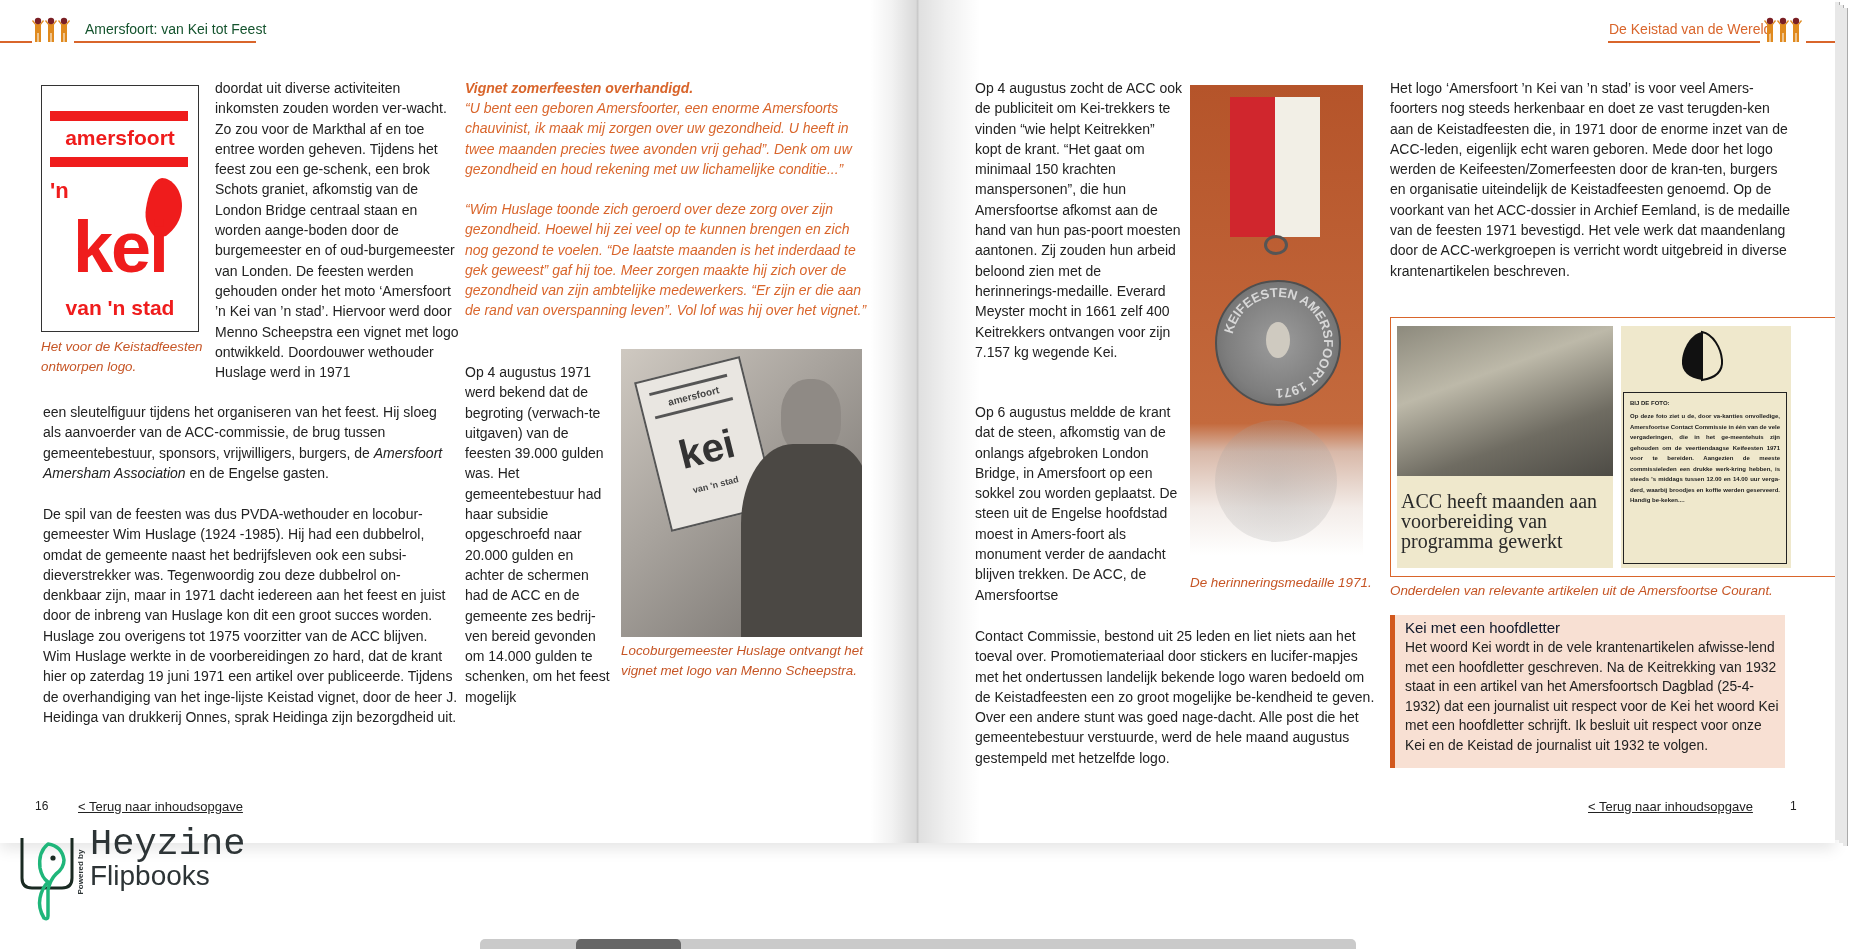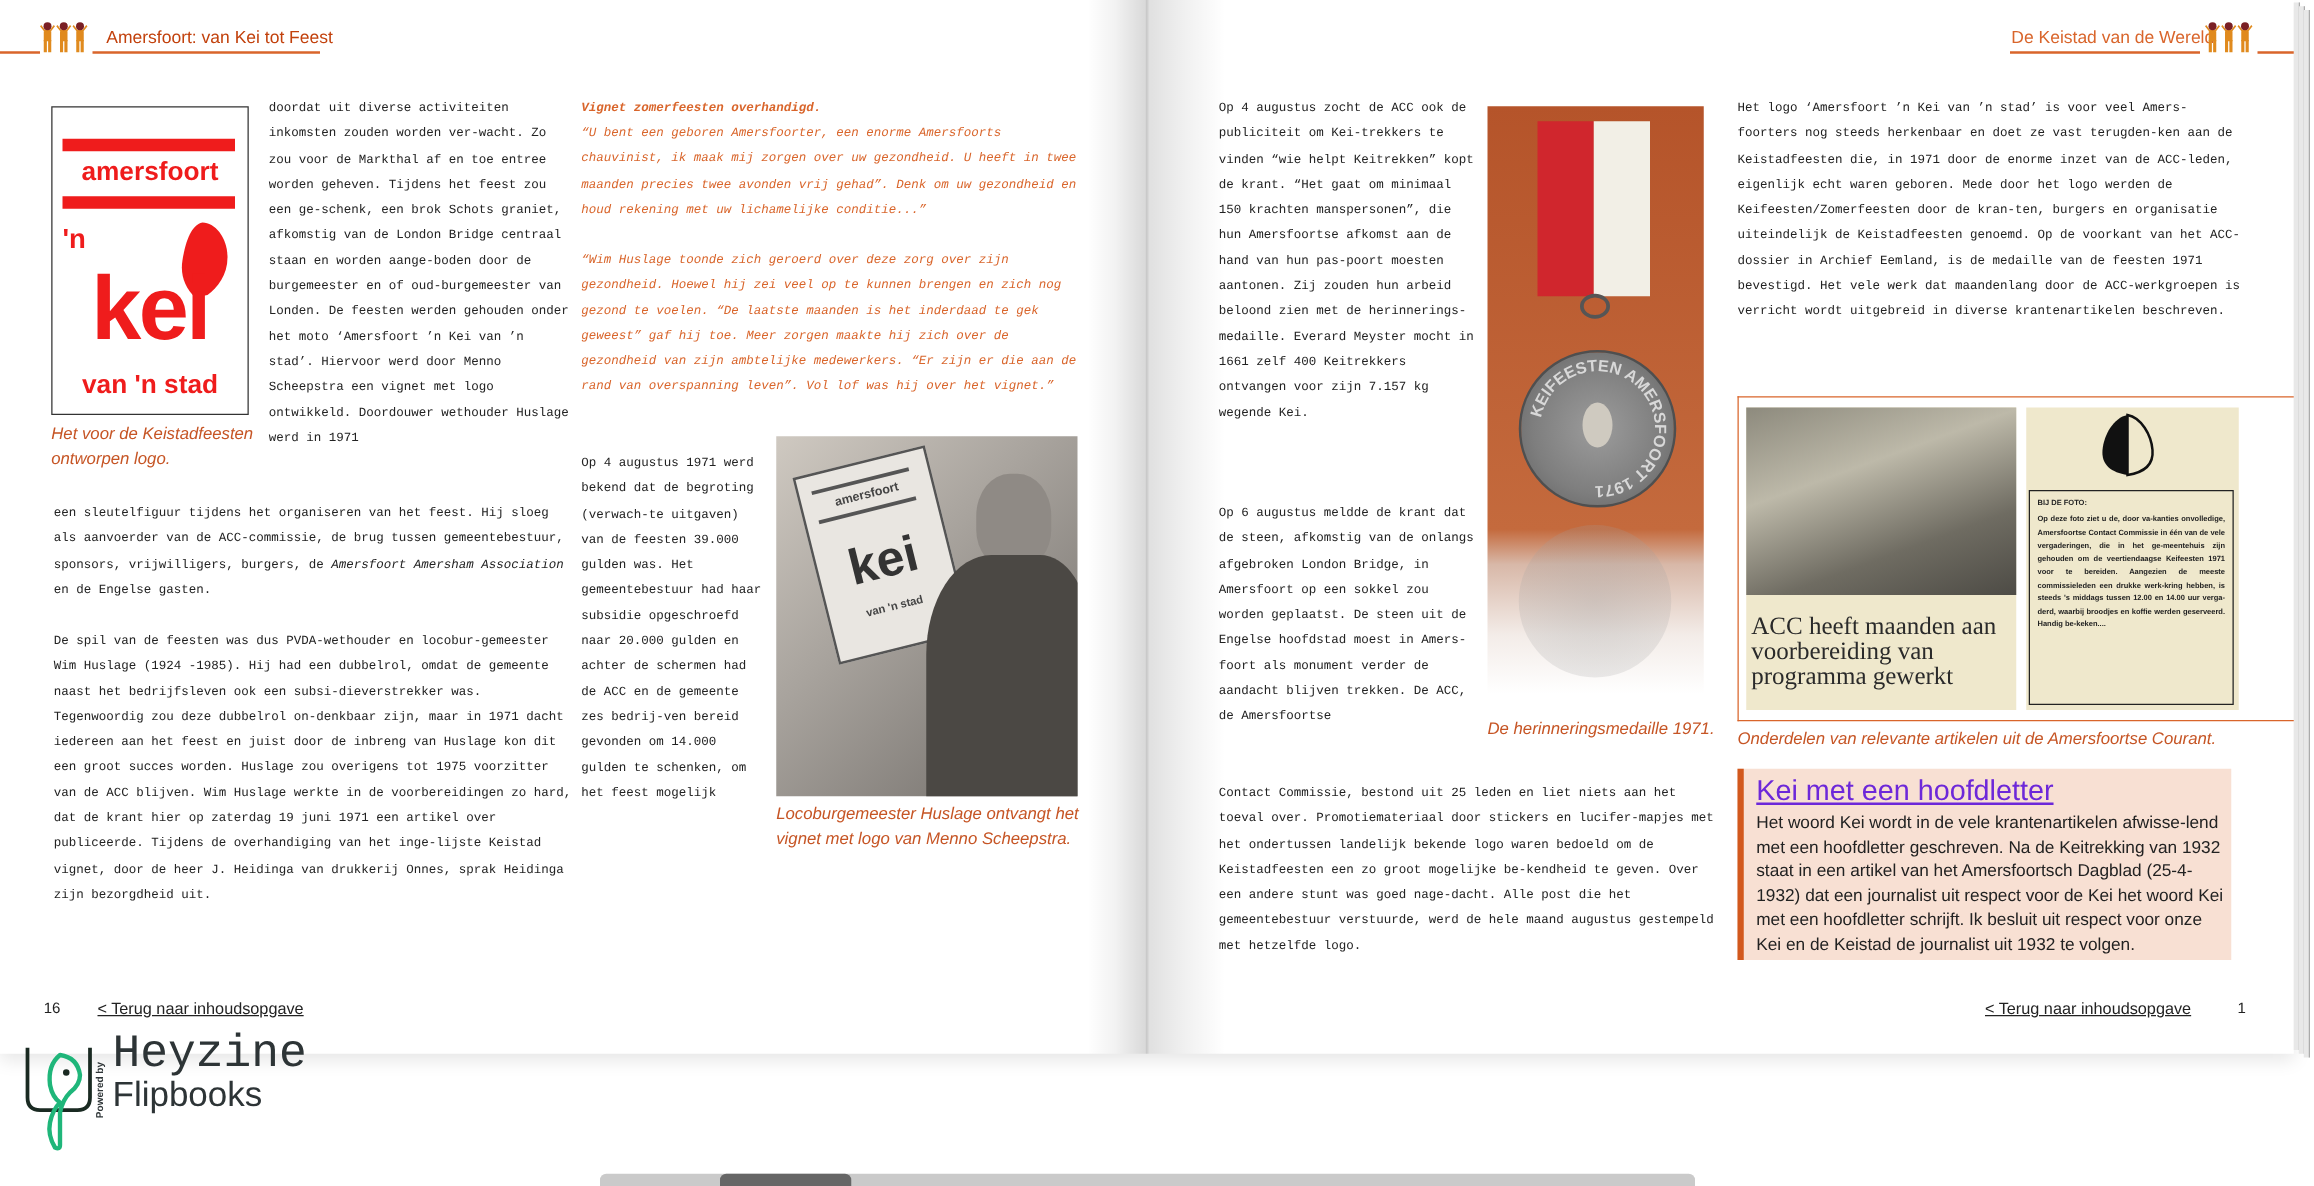--- a/index.html
+++ b/index.html
@@ -4,30 +4,30 @@
 <style>
   html,body{margin:0;padding:0;}
   body{width:1851px;height:949px;position:relative;overflow:hidden;background:#fff;font-family:"DejaVu Sans",sans-serif;color:#222;}
   .book{position:absolute;left:0;top:0;width:1835px;height:843px;background:#fff;box-shadow:0 6px 14px rgba(0,0,0,0.10);}
   .stack{position:absolute;top:2px;height:838px;border-right:1px solid #aaa;background:#e8e8e8;}
   .spine{position:absolute;left:870px;top:0;width:110px;height:843px;
     background:linear-gradient(to right,rgba(255,255,255,0) 0%,rgba(0,0,0,0.05) 20%,rgba(0,0,0,0.15) 42%,rgba(0,0,0,0.22) 43%,rgba(0,0,0,0.12) 45%,rgba(0,0,0,0.06) 70%,rgba(255,255,255,0) 100%);}
   .hline{position:absolute;height:1.5px;background:#d9652b;}
   .hdr-text{position:absolute;font-family:"Liberation Sans",sans-serif;font-size:14px;top:21px;}
   .icon-people{position:absolute;width:44px;height:26px;}
-  .t{position:absolute;font-family:Liberation Mono, monospace;font-size:10px;line-height:20.3px;color:#222;margin:0;}
+  .t{position:absolute;font-family:Liberation Sans, sans-serif;font-size:14px;line-height:20.3px;color:#222;margin:0;}
   .orange{color:#d9652b;}
   .it{font-style:italic;}
   .cap{position:absolute;font-family:"Liberation Sans",sans-serif;font-style:italic;font-size:13.4px;line-height:20px;color:#c65525;}
   .logo-box{position:absolute;left:41px;top:85px;width:156px;height:245px;border:1px solid #333;background:#fff;}
   .logo-box .bar{position:absolute;left:8px;width:138px;height:10px;background:#ef1c1c;}
   .logo-box .txt{position:absolute;left:0;width:156px;text-align:center;color:#ef1c1c;font-family:"Liberation Sans",sans-serif;font-weight:bold;}
   .photo{position:absolute;overflow:hidden;}
   .sidebar{position:absolute;left:1390px;top:615px;width:395px;height:153px;background:#f8e0d3;border-left:5px solid #d2581d;box-sizing:border-box;padding:4px 0 0 10px;}
-  .sidebar h3{margin:0 0 2px 0;font-family:"Liberation Sans",sans-serif;font-weight:normal;font-size:23px;color:#6d28d9;text-decoration:underline;}
+  .sidebar h3{margin:0 0 2px 0;font-family:"Liberation Sans",sans-serif;font-weight:normal;font-size:15px;color:#0f172a;}
   .sidebar div{font-family:"Liberation Sans",sans-serif;font-size:13.8px;line-height:19.5px;color:#222;}
   .footer-num{position:absolute;top:799px;font-family:"Liberation Sans",sans-serif;font-size:12px;color:#222;}
   .footer-link{position:absolute;top:799px;font-family:"Liberation Sans",sans-serif;font-size:13px;color:#222;text-decoration:underline;cursor:pointer;}
   .heyzine{position:absolute;left:18px;top:838px;width:240px;height:85px;}
   .scroll-track{position:absolute;left:480px;top:939px;width:876px;height:10px;background:#cacaca;border-radius:5px 5px 0 0;}
   .scroll-thumb{position:absolute;left:98px;top:0;width:107px;height:10px;background:#666;border-radius:5px 5px 0 0;}
 </style>
 </head>
 <body>
 
@@ -54,21 +54,21 @@
         <rect x="31" y="16" width="2.5" height="10"></rect>
         <rect x="34.5" y="16" width="2.5" height="10"></rect>
     </g>
     <g fill="#7a1f24">
         <circle cx="8" cy="5" r="3.2"></circle>
         <circle cx="21" cy="5" r="3.2"></circle>
         <circle cx="34" cy="5" r="3.2"></circle>
       </g>
   </svg>
   <div class="hline" style="left:74px;top:41px;width:182px;"></div>
-  <div class="hdr-text" style="left:85px;color:#c2410c;">Amersfoort: van Kei tot Feest</div>
+  <div class="hdr-text" style="left:85px;color:#14532d;">Amersfoort: van Kei tot Feest</div>
 
   <div class="hdr-text orange" style="left:1609px;">De Keistad van de Wereld</div>
   <div class="hline" style="left:1608px;top:41px;width:152px;"></div>
   <svg class="icon-people" style="left:1762px;top:16px;" viewBox="0 0 44 26">
     <g fill="#e08a1e">
       <path d="M2 5 L6 10 L10 10 L14 5 L13 4 L10 8 L6 8 L3 4Z"></path>
         <rect x="5" y="9" width="6" height="8"></rect>
         <rect x="5" y="16" width="2.5" height="10"></rect>
         <rect x="8.5" y="16" width="2.5" height="10"></rect>
       <path d="M15 5 L19 10 L23 10 L27 5 L26 4 L23 8 L19 8 L16 4Z"></path>

